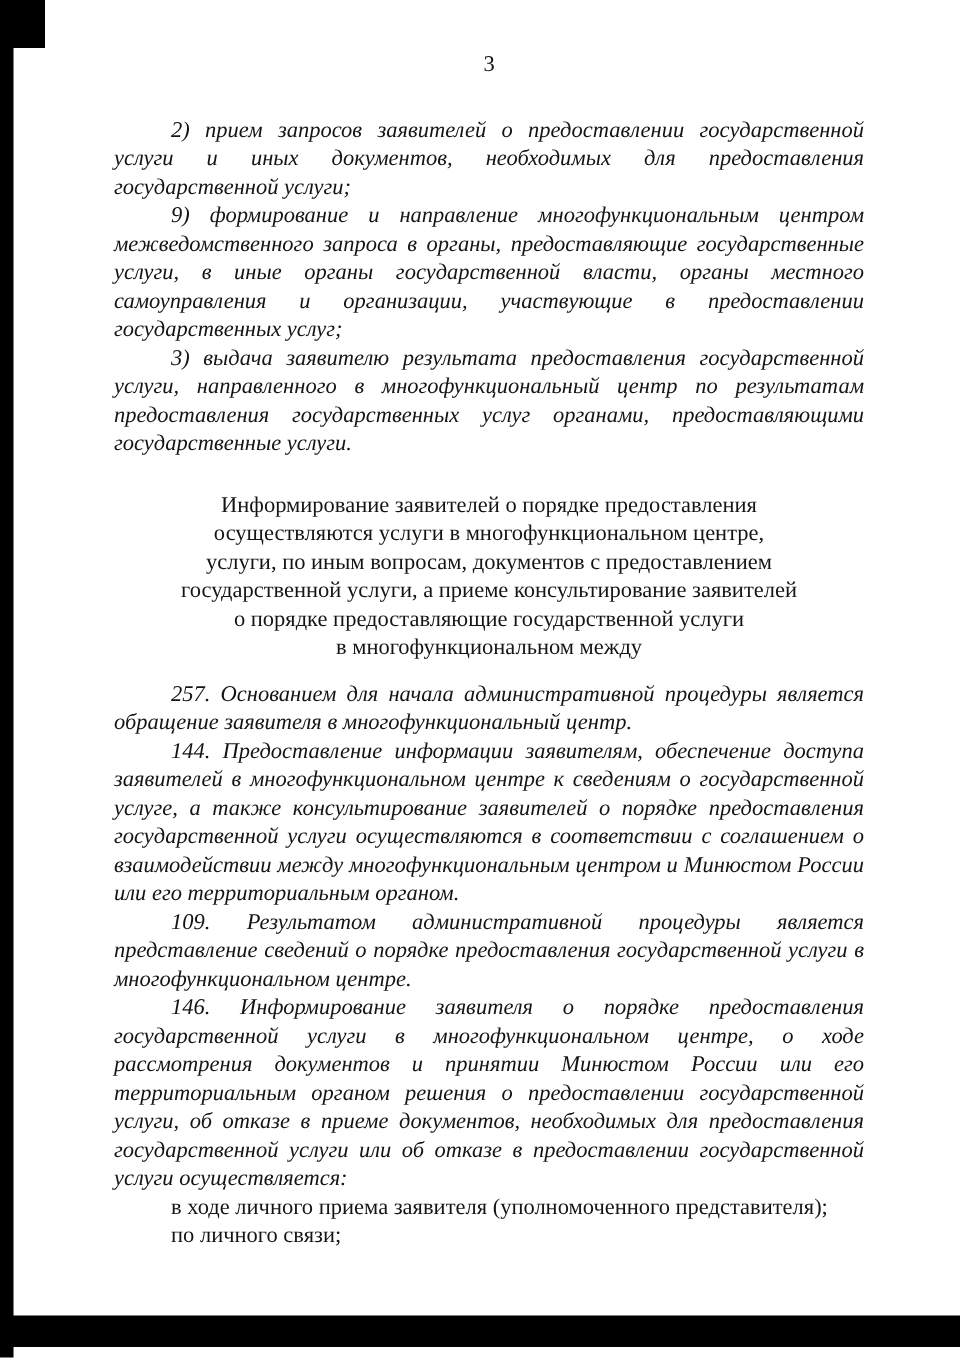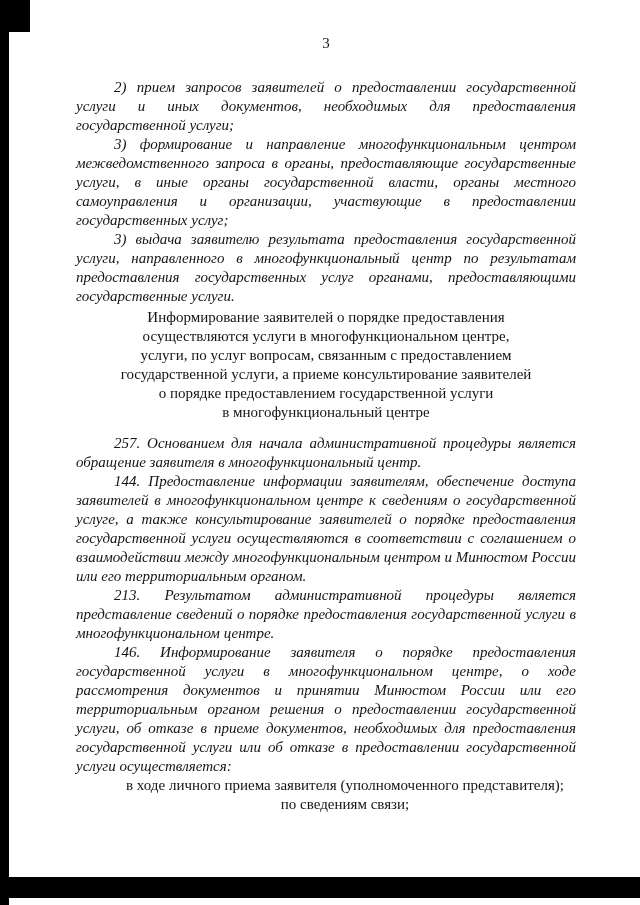--- a/index.html
+++ b/index.html
@@ -57,60 +57,60 @@
     text-align: center;
     margin-bottom: 25px;
   }
   .para {
     margin: 0;
     text-align: justify;
     text-indent: 38px;
     font-style: italic;
   }
   .heading {
-    margin: 2px 0 12px 0;
+    margin: 22px 0 12px 0;
     text-align: center;
   }
   .heading-line {
     white-space: nowrap;
   }
   .list-line {
     margin: 0;
     text-indent: 38px;
-    text-align: center;
+    text-align: left;
   }
 </style>
 </head>
 <body>
 
 <div class="page">
 
   <div class="corner-mark"></div>
   <div class="edge-left"></div>
   <div class="edge-bottom"></div>
 
   <div class="content">
 
     <div class="page-number">3</div>
 
     <p class="para">2) прием запросов заявителей о предоставлении государственной услуги и иных документов, необходимых для предоставления государственной услуги;</p>
-    <p class="para">3) формирование и направление многофункциональным центром межведомственного запроса в органы, предоставляющие государственные услуги, в иные органы государственной власти, органы местного самоуправления и организации, участвующие в предоставлении государственных услуг;</p>
+    <p class="para">9) формирование и направление многофункциональным центром межведомственного запроса в органы, предоставляющие государственные услуги, в иные органы государственной власти, органы местного самоуправления и организации, участвующие в предоставлении государственных услуг;</p>
     <p class="para">3) выдача заявителю результата предоставления государственной услуги, направленного в многофункциональный центр по результатам предоставления государственных услуг органами, предоставляющими государственные услуги.</p>
 
     <div class="heading">
       <div class="heading-line">Информирование заявителей о порядке предоставления</div>
       <div class="heading-line">осуществляются услуги в многофункциональном центре,</div>
-      <div class="heading-line">услуги, по услуг вопросам, связанным с предоставлением</div>
+      <div class="heading-line">услуги, по иным вопросам, документов с предоставлением</div>
       <div class="heading-line">государственной услуги, а приеме консультирование заявителей</div>
-      <div class="heading-line">о порядке предоставлением государственной услуги</div>
-      <div class="heading-line">в многофункциональный центре</div>
+      <div class="heading-line">о порядке предоставляющие государственной услуги</div>
+      <div class="heading-line">в многофункциональном между</div>
     </div>
 
     <p class="para">257. Основанием для начала административной процедуры является обращение заявителя в многофункциональный центр.</p>
     <p class="para">144. Предоставление информации заявителям, обеспечение доступа заявителей в многофункциональном центре к сведениям о государственной услуге, а также консультирование заявителей о порядке предоставления государственной услуги осуществляются в соответствии с соглашением о взаимодействии между многофункциональным центром и Минюстом России или его территориальным органом.</p>
-    <p class="para">213. Результатом административной процедуры является представление сведений о порядке предоставления государственной услуги в многофункциональном центре.</p>
+    <p class="para">109. Результатом административной процедуры является представление сведений о порядке предоставления государственной услуги в многофункциональном центре.</p>
     <p class="para">146. Информирование заявителя о порядке предоставления государственной услуги в многофункциональном центре, о ходе рассмотрения документов и принятии Минюстом России или его территориальным органом решения о предоставлении государственной услуги, об отказе в приеме документов, необходимых для предоставления государственной услуги или об отказе в предоставлении государственной услуги осуществляется:</p>
 
     <p class="list-line">в ходе личного приема заявителя (уполномоченного представителя);</p>
-    <p class="list-line">по сведениям связи;</p>
+    <p class="list-line">по личного связи;</p>
 
   </div>
 </div>
 
 </body></html>

